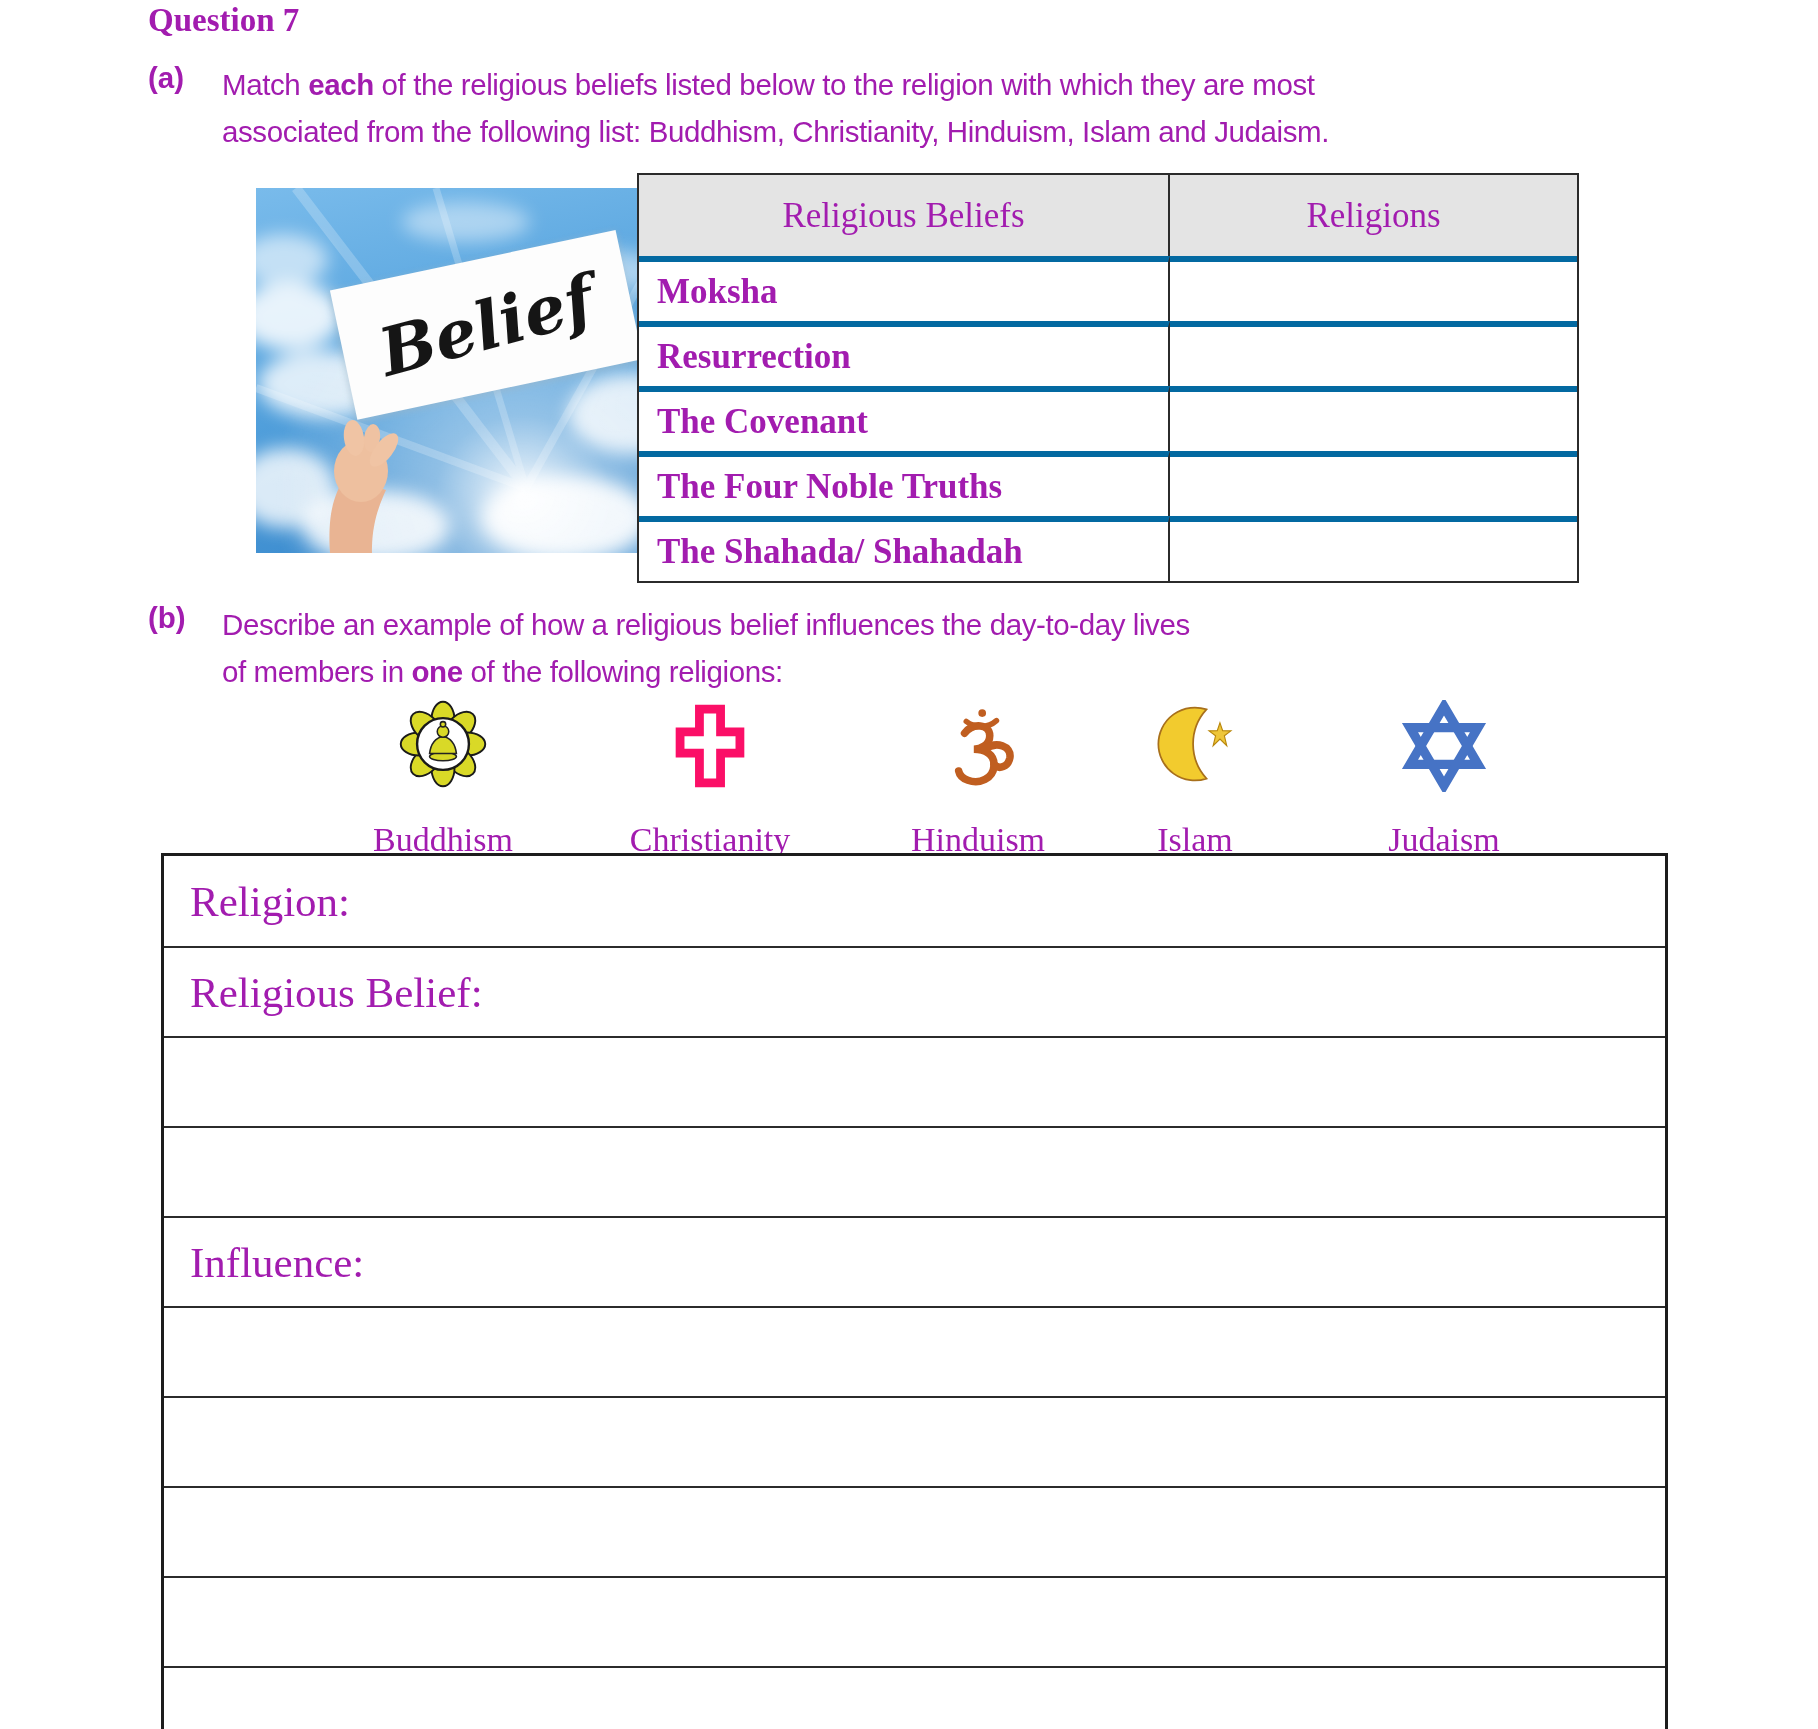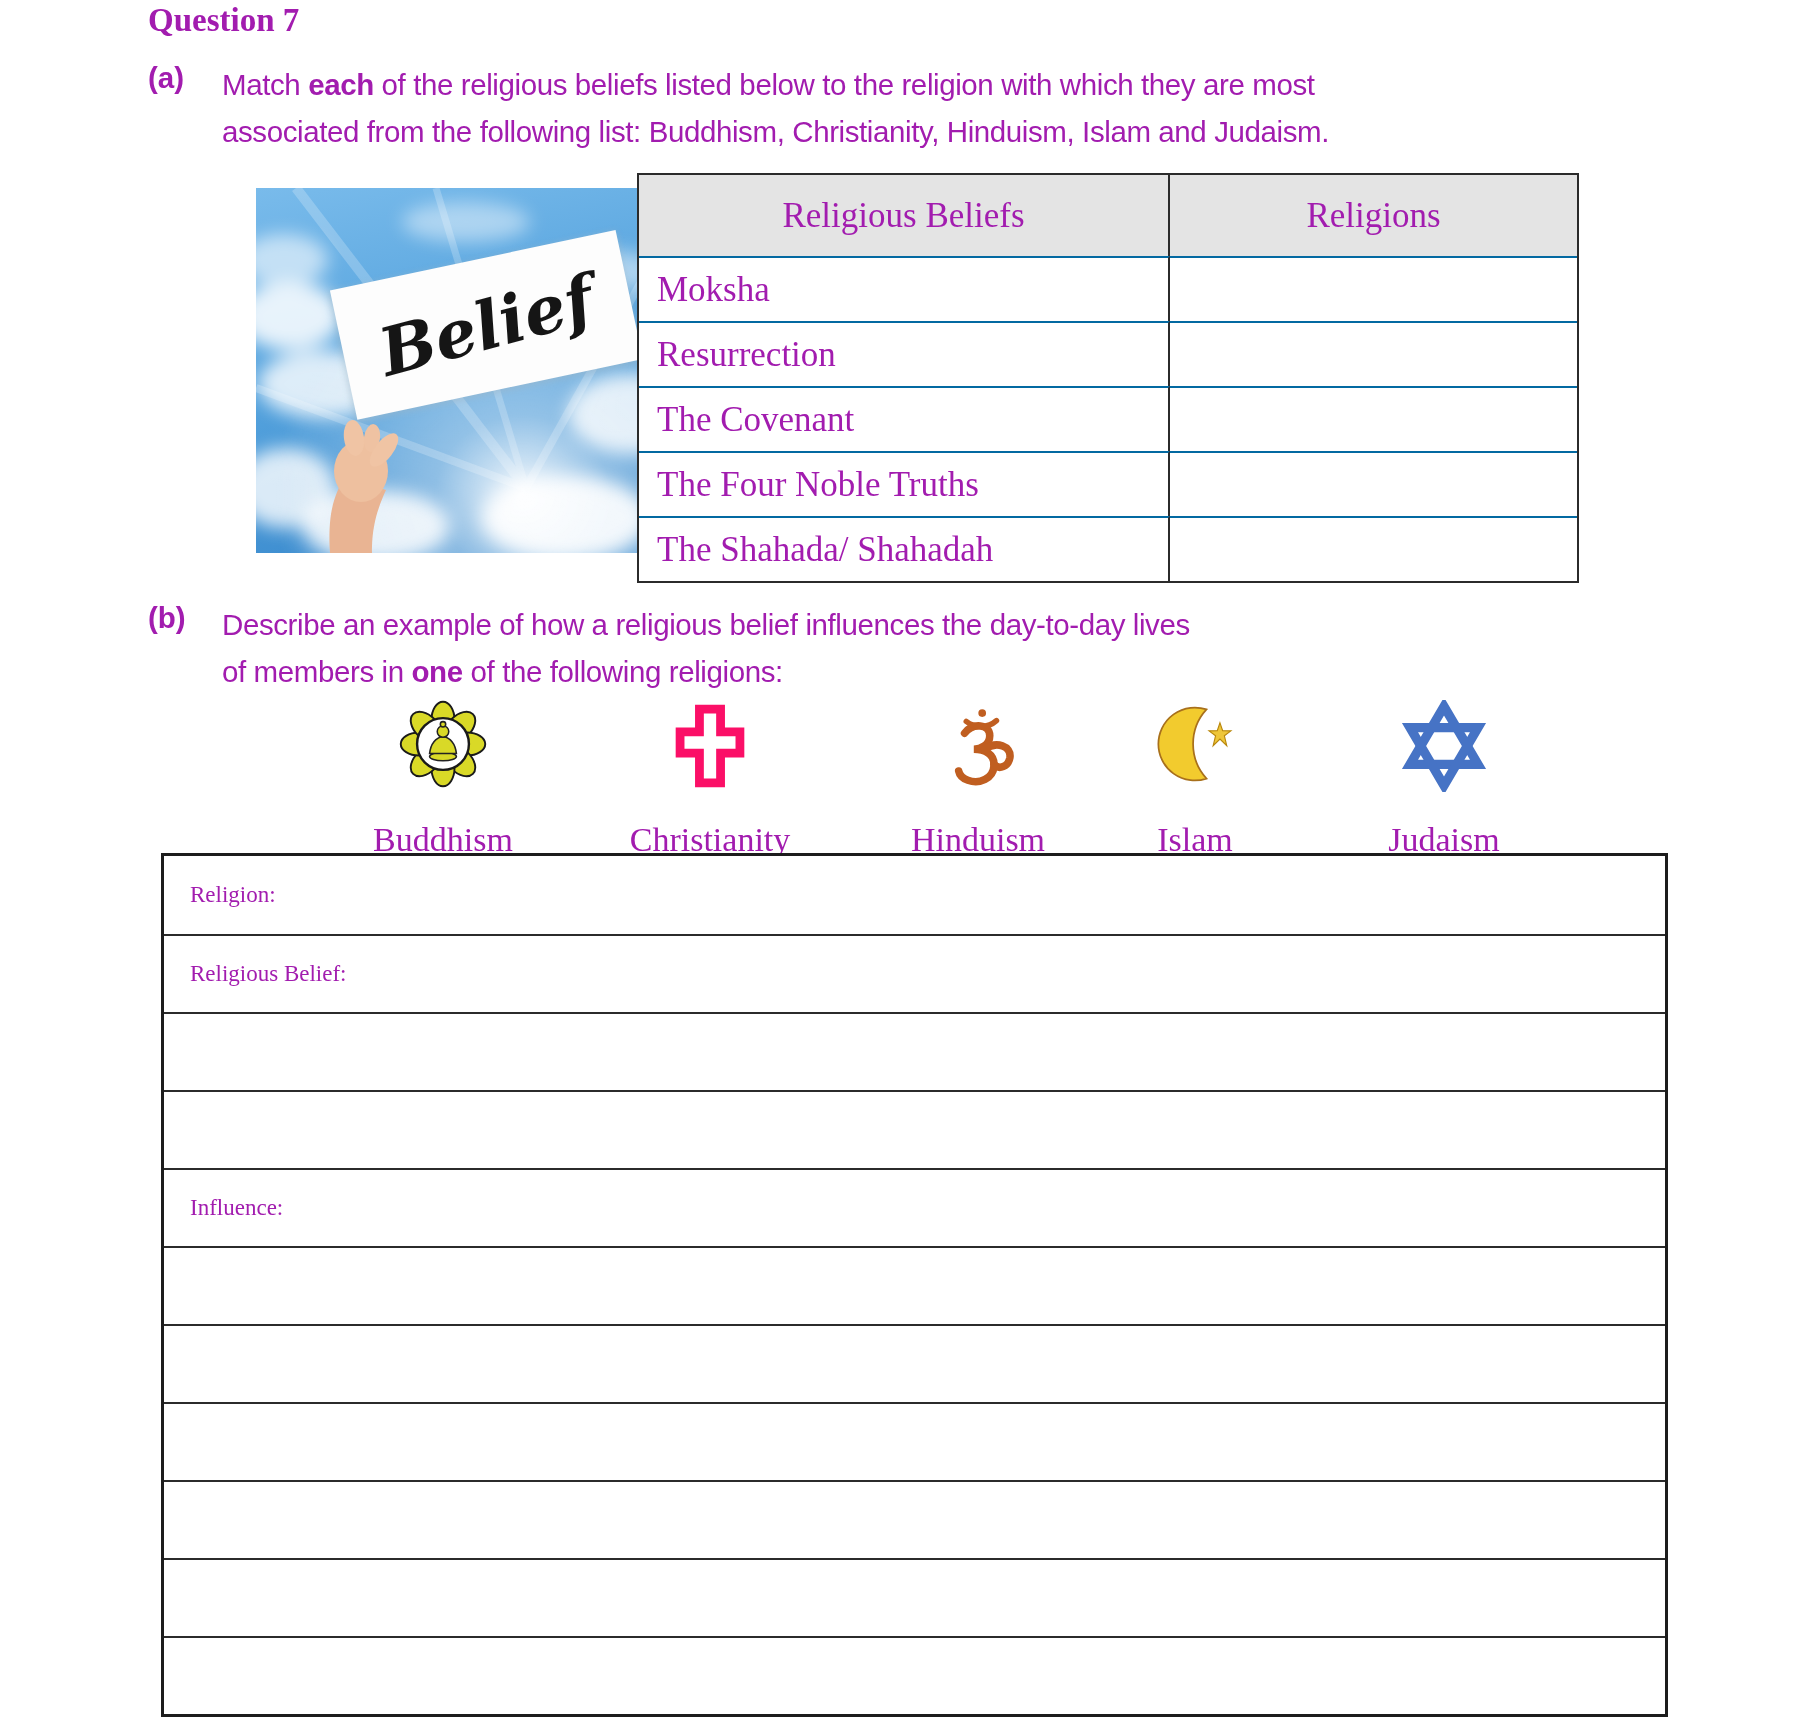--- a/index.html
+++ b/index.html
@@ -46,21 +46,21 @@
     border:2px solid #2b2b2b;
     box-sizing:content-box;
     font-size:35px;
   }
   #beliefs-table .cell{
     box-sizing:border-box;
     display:flex;align-items:center;
     background:#ffffff;
   }
   #beliefs-table .c1{border-right:2px solid #2b2b2b;padding-left:18px;}
-  #beliefs-table .rt{border-top:2px solid #0369a1;}
+  #beliefs-table .rt{border-top:6px solid #0369a1;font-weight:bold;}
   #beliefs-table .hdr{
     background:#e4e4e4;
     justify-content:center;padding-left:0;
   }
 
   
   .religion-option{
     display:flex;flex-direction:column;align-items:center;
     width:240px;
     gap:29px;
@@ -73,24 +73,24 @@
 
   
   #answer-table{
     left:161px;top:853px;width:1507px;
     border:3px solid #1d1d1d;
     box-sizing:border-box;
     background:#fff;
   }
   .ans-row{
     box-sizing:border-box;
-    height:78px;
+    height:90px;
     display:flex;align-items:center;
     padding-left:26px;
-    font-size:23px;
+    font-size:43px;
     font-family:"Liberation Serif","DejaVu Serif",serif;
   }
   .ans-row + .ans-row{border-top:2px solid #2b2b2b;}
 </style>
 </head>
 <body>
 
 <div id="page">
 
   <div class="abs q-title">Question 7</div>

